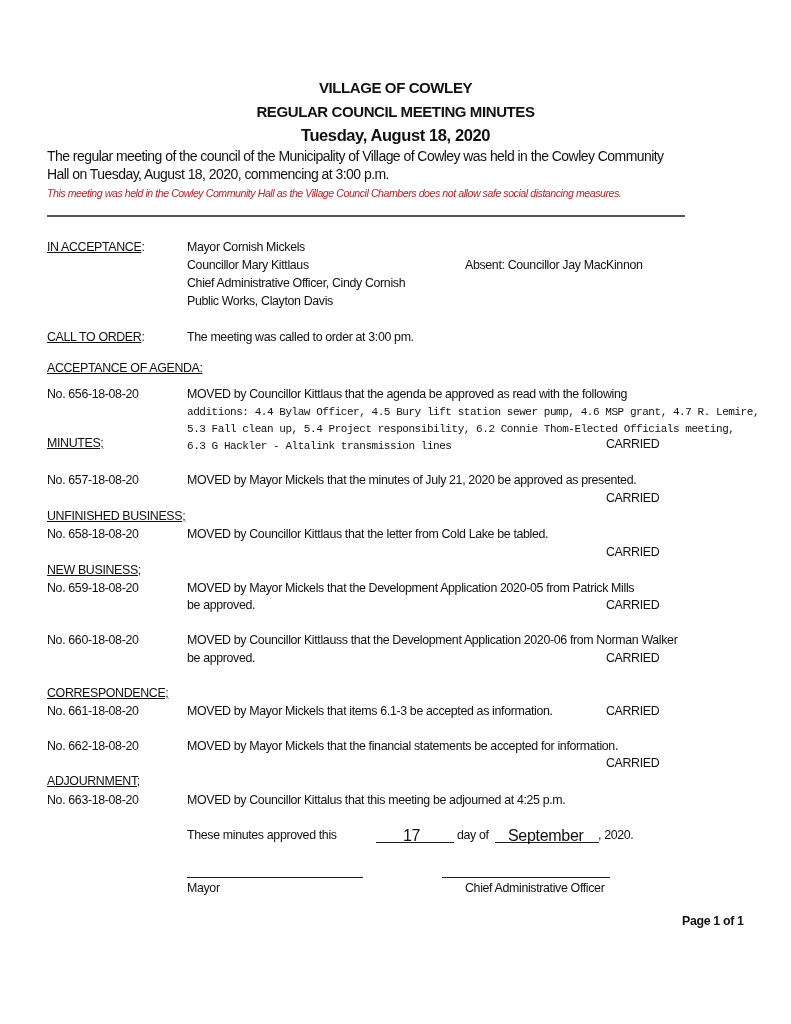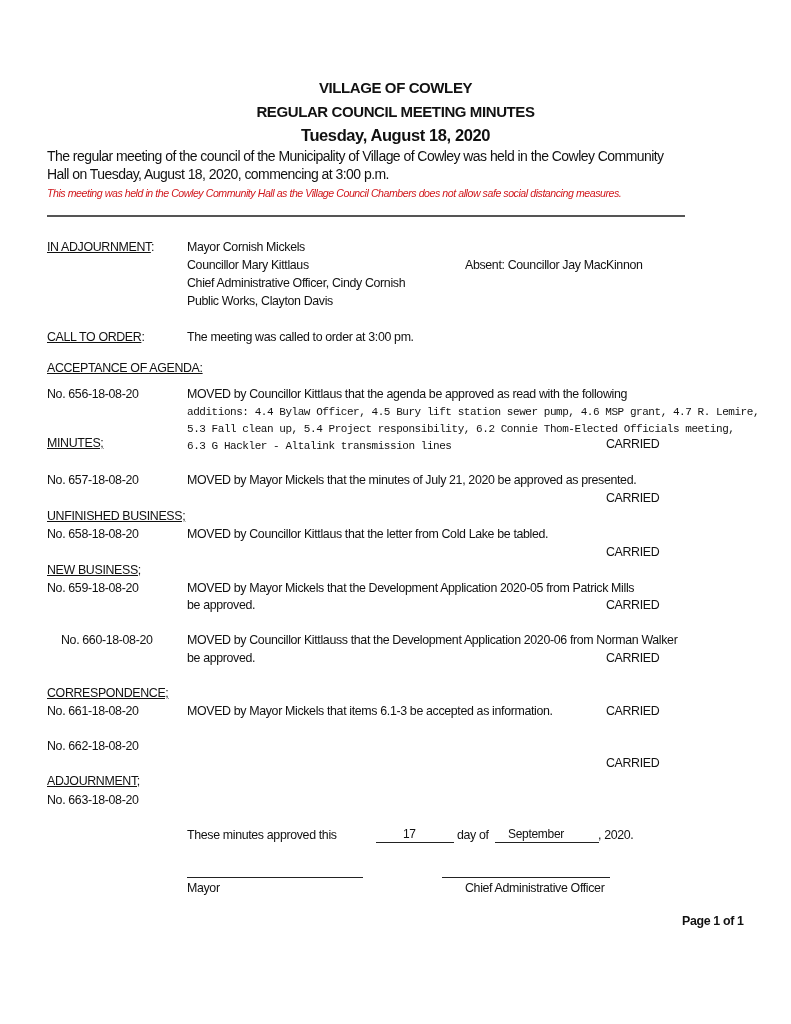--- a/index.html
+++ b/index.html
@@ -9,37 +9,37 @@
   .abs { position: absolute; white-space: nowrap; font-size: 12.4px; letter-spacing: -0.35px; line-height: 16px; }
   .title { position: absolute; left: 0; width: 791px; text-align: center; font-weight: bold;
            font-size: 15px; letter-spacing: -0.4px; white-space: nowrap; }
   .title.t3 { font-size: 16.5px; }
   .intro { position: absolute; left: 47px; white-space: nowrap; font-size: 14px; letter-spacing: -0.55px; }
   .notice { position: absolute; left: 47px; white-space: nowrap; font-size: 10.6px; font-weight: normal;
             font-style: italic; color: #d0161b; letter-spacing: -0.45px; }
   .rule { position: absolute; left: 47px; top: 215px; width: 638px; height: 2px; background: #555; }
   .head { text-decoration: underline; }
   .small { font-size: 11px; letter-spacing: -0.45px; font-family: Liberation Mono, monospace; }
-  .fill { position: absolute; white-space: nowrap; font-size: 12px; letter-spacing: -0.3px; }
+  .fill { position: absolute; white-space: nowrap; font-size: 16px; letter-spacing: -0.3px; }
   .line { position: absolute; height: 1px; background: #222; }
 </style>
 </head>
 <body>
 
 <div class="page">
 
   <div class="title" style="top:79px">VILLAGE OF COWLEY</div>
   <div class="title" style="top:103px">REGULAR COUNCIL MEETING MINUTES</div>
   <div class="title t3" style="top:126px">Tuesday, August 18, 2020</div>
   <div class="intro" style="top:148px">The regular meeting of the council of the Municipality of Village of Cowley was held in the Cowley Community</div>
   <div class="intro" style="top:166px">Hall on Tuesday, August 18, 2020, commencing at 3:00 p.m.</div>
   <div class="notice" style="top: 187px; color: rgb(208, 22, 27);">This meeting was held in the Cowley Community Hall as the Village Council Chambers does not allow safe social distancing measures.</div>
   <div class="rule"></div>
 
-  <div class="abs" style="left:47px;top:239px"><span class="head">IN ADJOURNMENT</span><span>:</span></div>
+  <div class="abs" style="left:47px;top:239px"><span class="head">IN ACCEPTANCE</span><span>:</span></div>
   <div class="abs" style="left:187px;top:239px">Mayor Cornish Mickels</div>
   <div class="abs" style="left:187px;top:257px">Councillor Mary Kittlaus</div>
   <div class="abs" style="left:187px;top:275px">Chief Administrative Officer, Cindy Cornish</div>
   <div class="abs" style="left:187px;top:293px">Public Works, Clayton Davis</div>
   <div class="abs" style="left:465px;top:257px">Absent: Councillor Jay MacKinnon</div>
 
   <div class="abs" style="left:47px;top:329px"><span class="head">CALL TO ORDER</span><span>:</span></div>
   <div class="abs" style="left:187px;top:329px">The meeting was called to order at 3:00 pm.</div>
 
   <div class="abs head" style="left:47px;top:360px">ACCEPTANCE OF AGENDA:</div>
@@ -59,35 +59,37 @@
   <div class="abs" style="left:47px;top:526px">No. 658-18-08-20</div>
   <div class="abs" style="left:187px;top:526px">MOVED by Councillor Kittlaus that the letter from Cold Lake be tabled.</div>
   <div class="abs" style="left:606px;top:544px">CARRIED</div>
 
   <div class="abs head" style="left:47px;top:562px">NEW BUSINESS;</div>
   <div class="abs" style="left:47px;top:580px">No. 659-18-08-20</div>
   <div class="abs" style="left:187px;top:580px">MOVED by Mayor Mickels that the Development Application 2020-05 from Patrick Mills</div>
   <div class="abs" style="left:187px;top:597px">be approved.</div>
   <div class="abs" style="left:606px;top:597px">CARRIED</div>
 
-  <div class="abs" style="left:61px;top:632px">No. 660-18-08-20</div>
+  <div class="abs" style="left:47px;top:632px">No. 660-18-08-20</div>
   <div class="abs" style="left:187px;top:632px">MOVED by Councillor Kittlauss that the Development Application 2020-06 from Norman Walker</div>
   <div class="abs" style="left:187px;top:650px">be approved.</div>
   <div class="abs" style="left:606px;top:650px">CARRIED</div>
 
   <div class="abs head" style="left:47px;top:685px">CORRESPONDENCE;</div>
   <div class="abs" style="left:47px;top:703px">No. 661-18-08-20</div>
   <div class="abs" style="left:187px;top:703px">MOVED by Mayor Mickels that items 6.1-3 be accepted as information.</div>
   <div class="abs" style="left:606px;top:703px">CARRIED</div>
 
   <div class="abs" style="left:47px;top:738px">No. 662-18-08-20</div>
+  <div class="abs" style="left:187px;top:738px">MOVED by Mayor Mickels that the financial statements be accepted for information.</div>
   <div class="abs" style="left:606px;top:755px">CARRIED</div>
 
   <div class="abs head" style="left:47px;top:773px">ADJOURNMENT;</div>
   <div class="abs" style="left:47px;top:792px">No. 663-18-08-20</div>
+  <div class="abs" style="left:187px;top:792px">MOVED by Councillor Kittalus that this meeting be adjourned at 4:25 p.m.</div>
 
   <div class="abs" style="left:187px;top:827px">These minutes approved this</div>
   <div class="line" style="left:376px;top:842px;width:78px"></div>
   <div class="fill" style="left:403px;top:827px">17</div>
   <div class="abs" style="left:457px;top:827px">day of</div>
   <div class="line" style="left:495px;top:842px;width:104px"></div>
   <div class="fill" style="left:508px;top:827px">September</div>
   <div class="abs" style="left:598px;top:827px">, 2020.</div>
 
   <div class="line" style="left:187px;top:877px;width:176px"></div>

